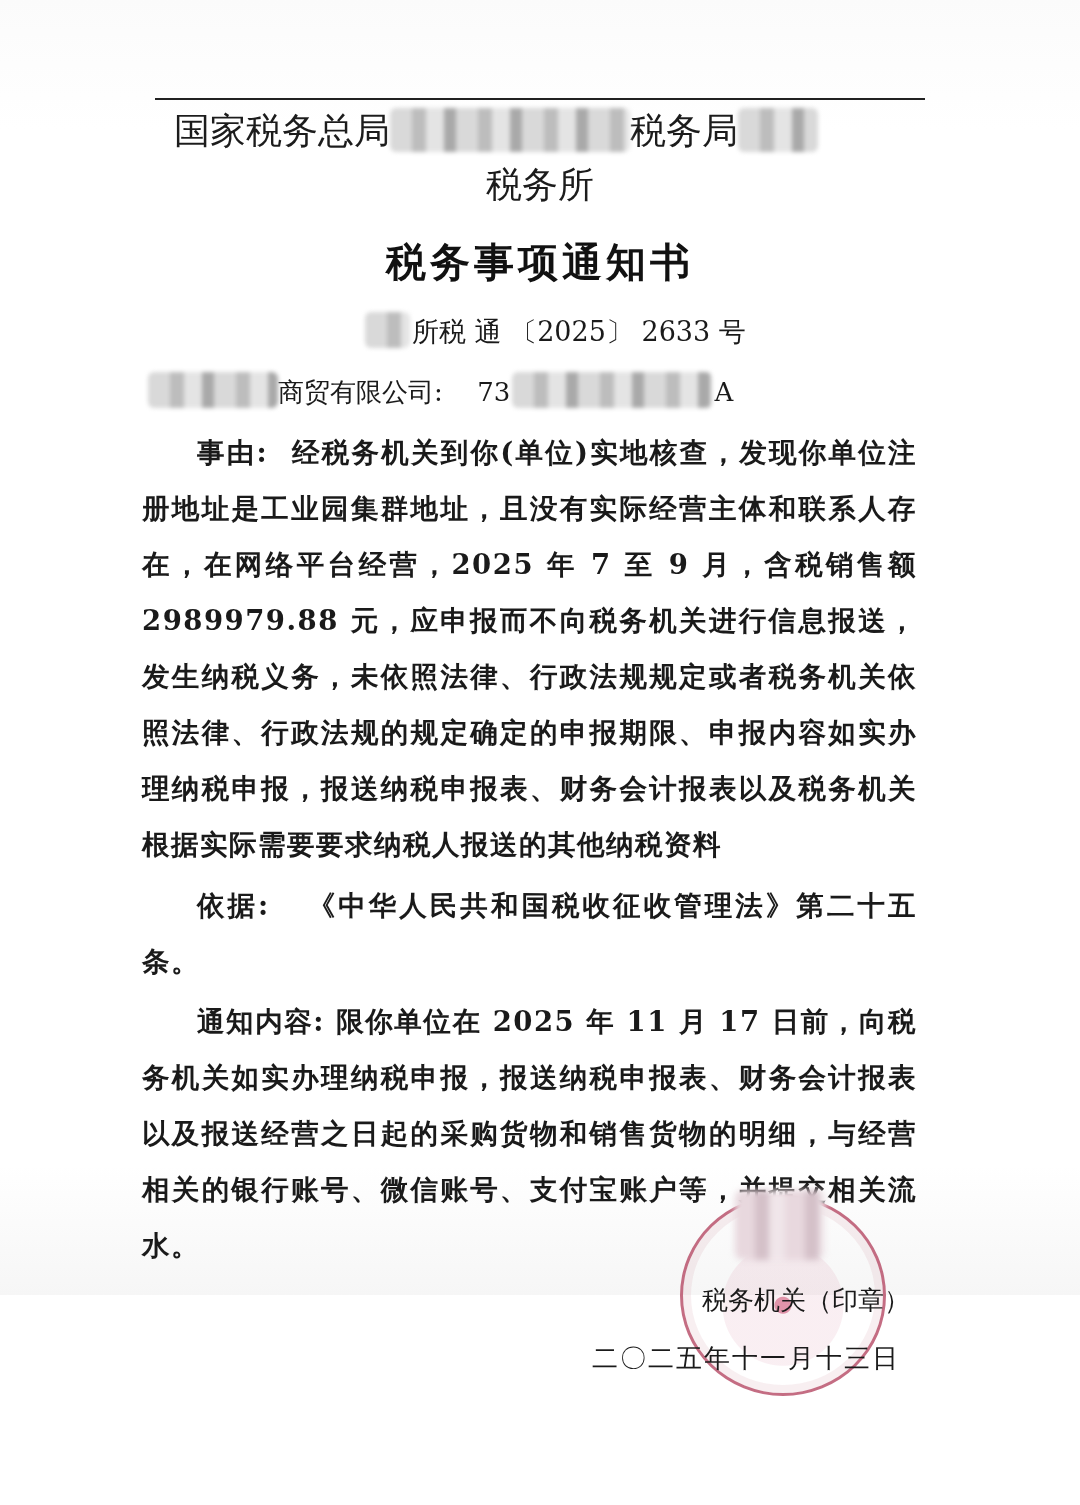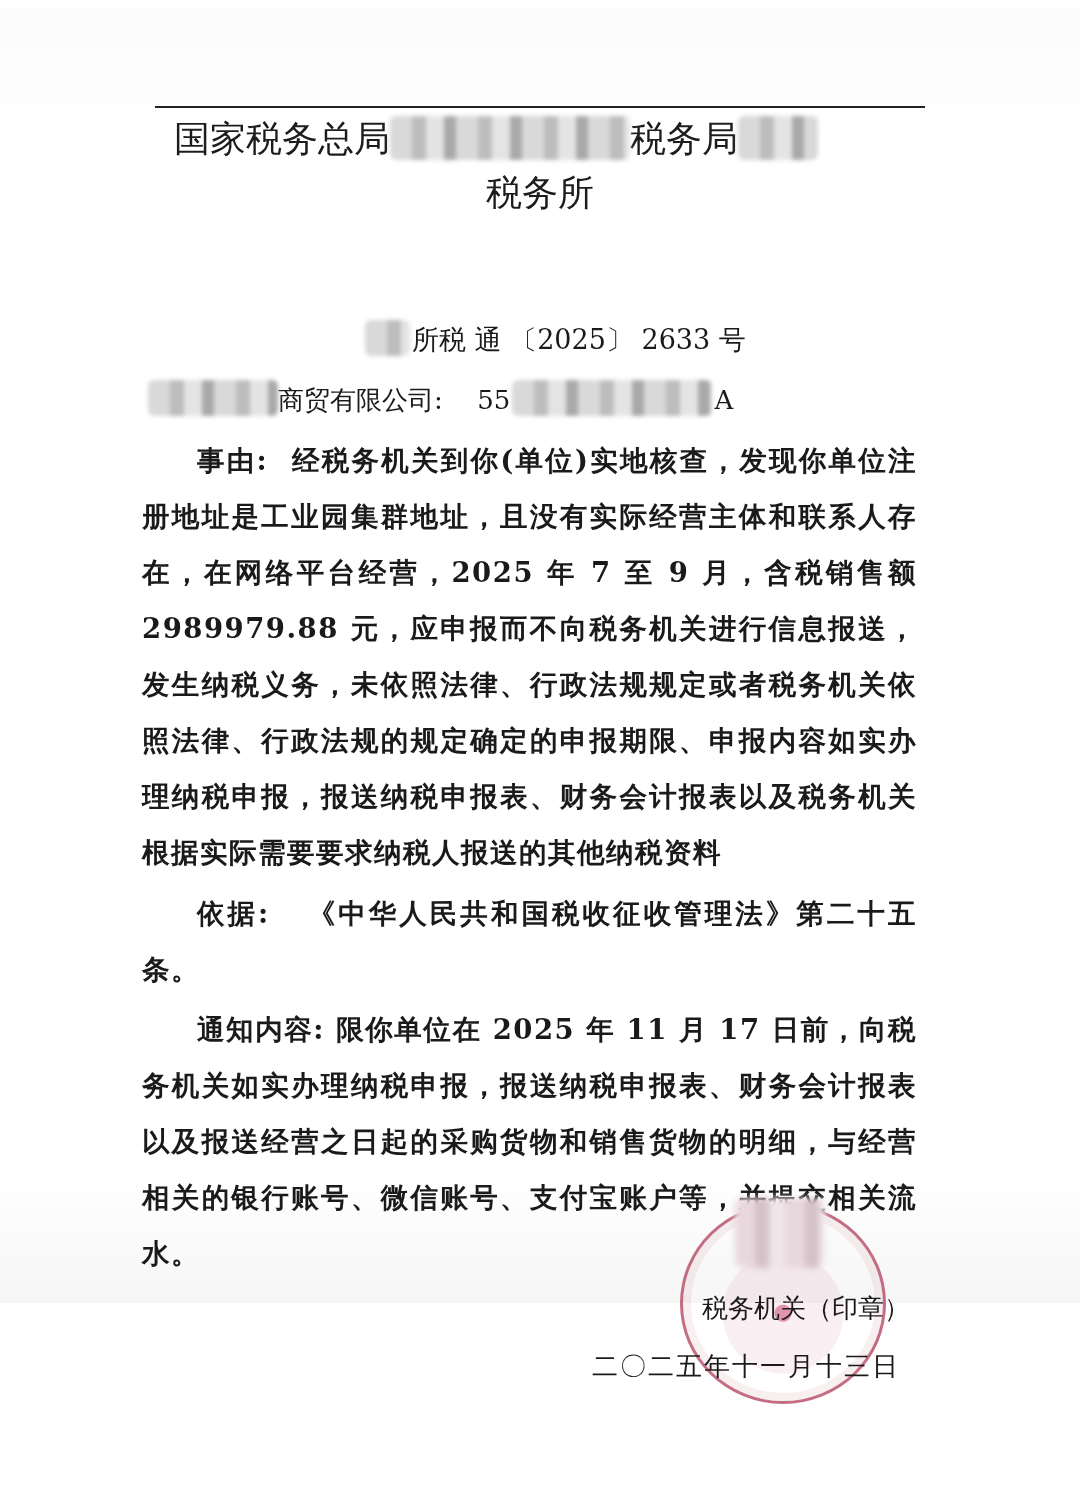--- a/index.html
+++ b/index.html
@@ -7,21 +7,20 @@
     width: 1080px; height: 1505px;
     background: #ffffff;
     position: relative;
     overflow: hidden;
     font-family: "DejaVu Serif", "Liberation Serif", serif;
     color: #1a1a1a;
   }
   .page {
     position: absolute; left: 0; top: 0; width: 1080px; height: 1295px;
     background: linear-gradient(180deg, #fbfbfb 0%, #ffffff 10%, #ffffff 90%, #f6f6f6 100%);
-    margin-top: 8px;
   }
   .top-rule {
     position: absolute; left: 155px; top: 98px; width: 770px; height: 2px;
     background: #222;
   }
   .issuer-line {
     position: absolute; left: 174px; top: 108px; height: 46px;
     font-family: "DejaVu Sans", "Liberation Sans", sans-serif;
     font-size: 36px; line-height: 46px; white-space: nowrap;
     color: #1c1c1c;
@@ -100,29 +99,30 @@
 <div class="page">
 
   <div class="top-rule"></div>
 
   <div class="issuer-line">
     <span>国家税务总局</span><span class="blur" style="width:240px;height:44px;"></span><span>税务局</span><span class="blur" style="width:80px;height:44px;"></span>
   </div>
 
   <div class="issuer-sub">税务所</div>
 
+  <div class="doc-title">税务事项通知书</div>
 
   <div class="doc-number">
     <span class="blur"></span><span>所税 通 〔2025〕 2633 号</span>
   </div>
 
   <div class="recipient">
     <span class="blur name"></span><span>商贸有限公司:</span>
     <span style="display:inline-block;width:18px;"></span>
-    <span>55</span><span class="blur code"></span><span>A</span>
+    <span>73</span><span class="blur code"></span><span>A</span>
   </div>
 
   <div class="body-text para-reason">
     <p class="para"><span>事由:</span>&nbsp;&nbsp;<span>经税务机关到你(单位)实地核查，发现你单位注册地址是工业园集群地址，且没有实际经营主体和联系人存在，在网络平台经营，2025 年 7 至 9 月，含税销售额 2989979.88 元，应申报而不向税务机关进行信息报送，发生纳税义务，未依照法律、行政法规规定或者税务机关依照法律、行政法规的规定确定的申报期限、申报内容如实办理纳税申报，报送纳税申报表、财务会计报表以及税务机关根据实际需要要求纳税人报送的其他纳税资料</span></p>
   </div>
 
   <div class="body-text para-basis">
     <p class="para"><span>依据:</span>&nbsp;&nbsp;&nbsp;<span>《中华人民共和国税收征收管理法》第二十五条。</span></p>
   </div>
 

